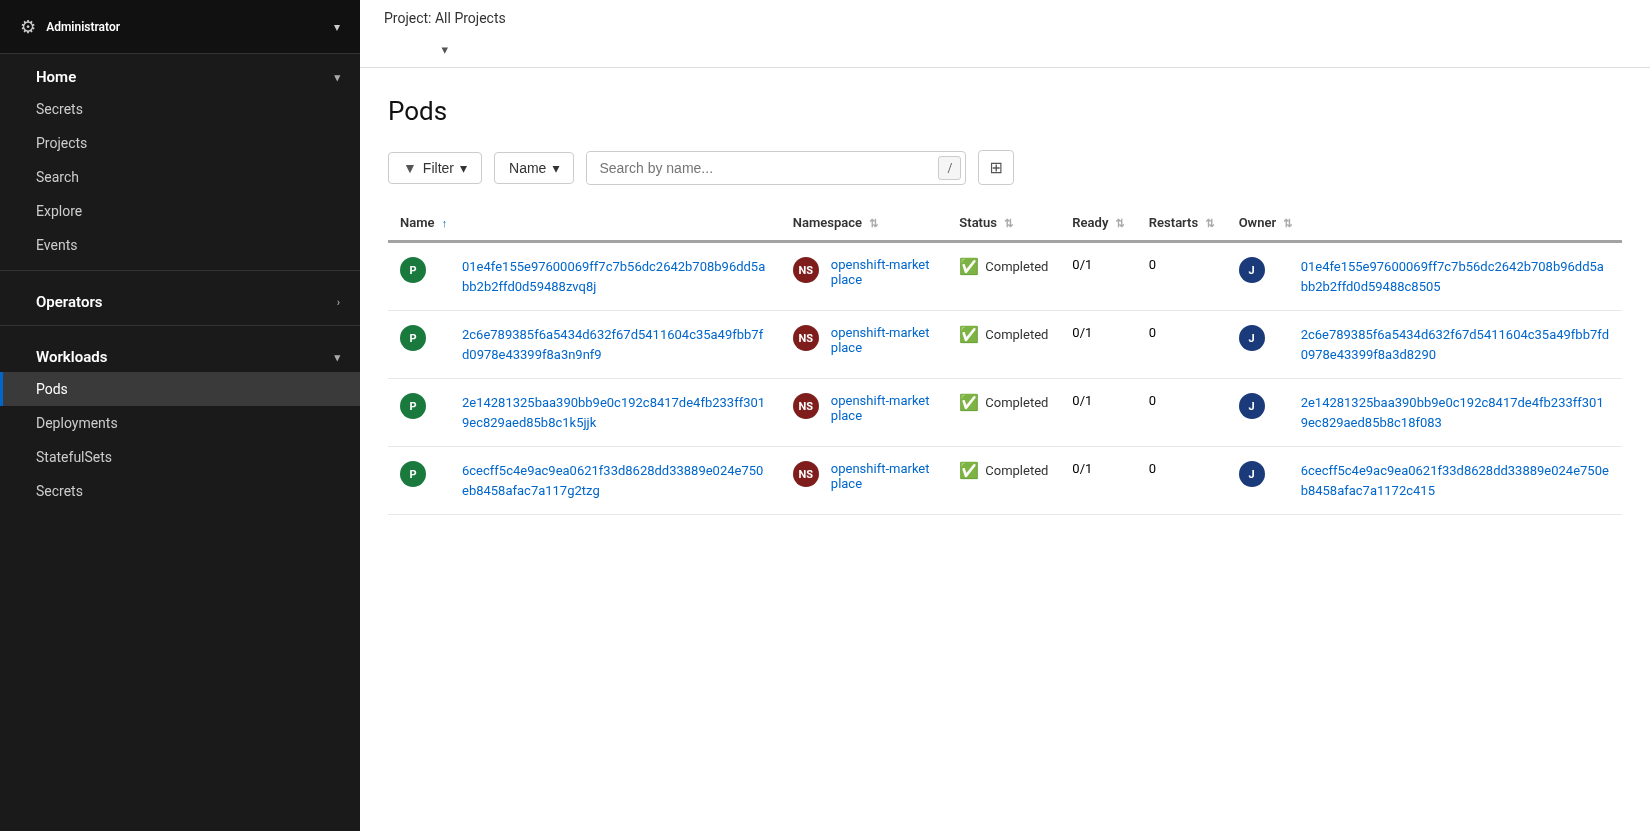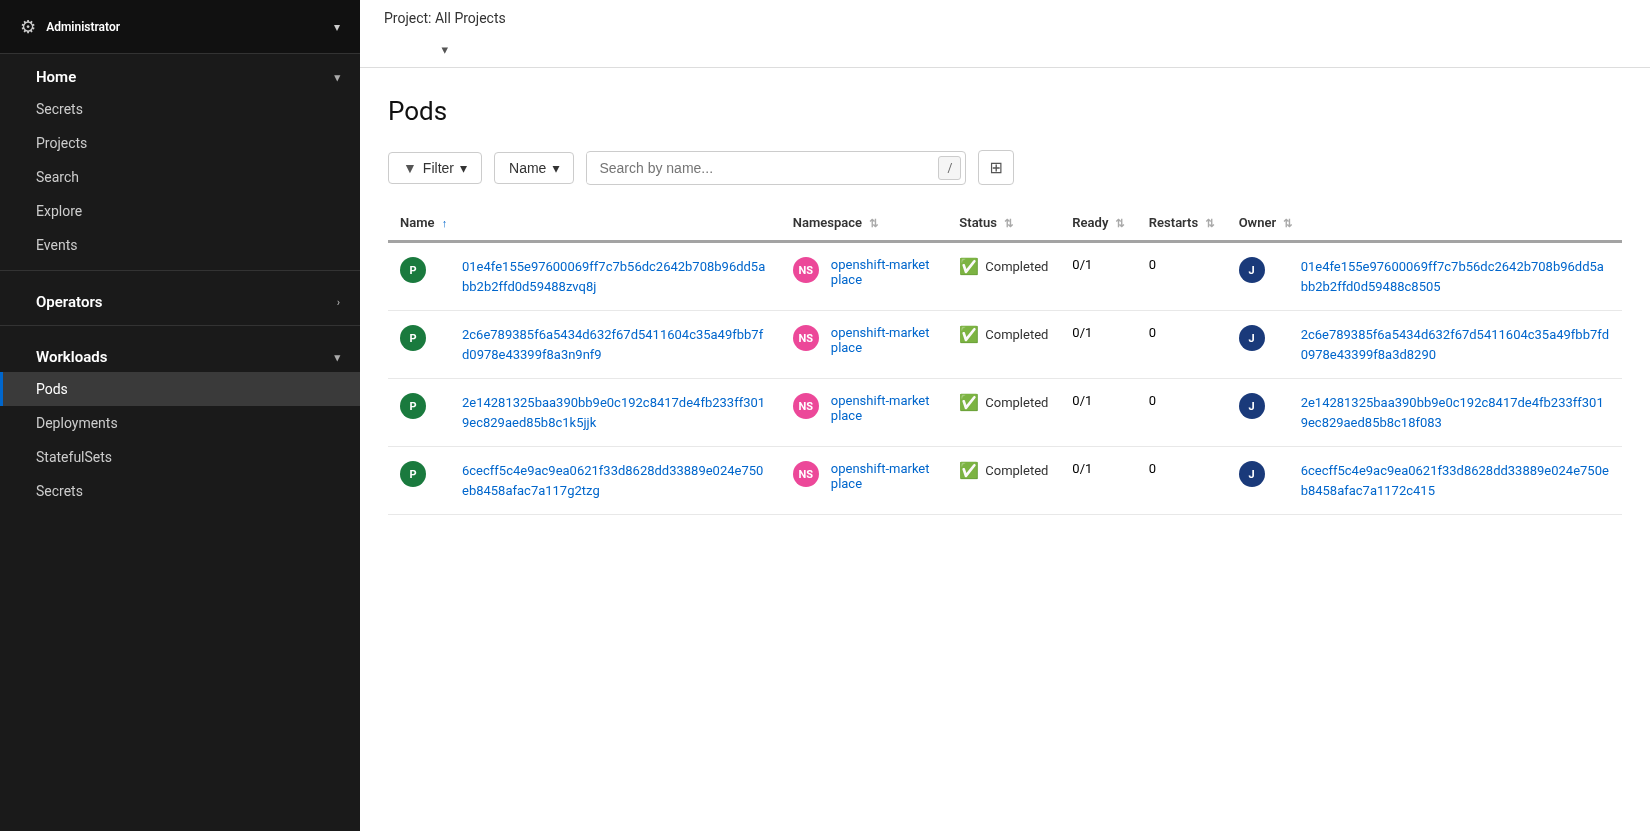--- a/index.html
+++ b/index.html
@@ -228,21 +228,21 @@
       width: 26px;
       height: 26px;
       border-radius: 50%;
       font-size: 11px;
       font-weight: 700;
       color: #fff;
       margin-right: 6px;
       flex-shrink: 0;
     }
     .badge-p { background: #1a7a3e; }
-    .badge-ns { background: #ec4899; }
+    .badge-ns { background: #7f1d1d; }
     .badge-j { background: #1a3a7a; }
 
     .ns-link {
       color: #0066cc;
       text-decoration: none;
       word-break: break-all;
     }
 
     .status-completed {
       display: flex;

